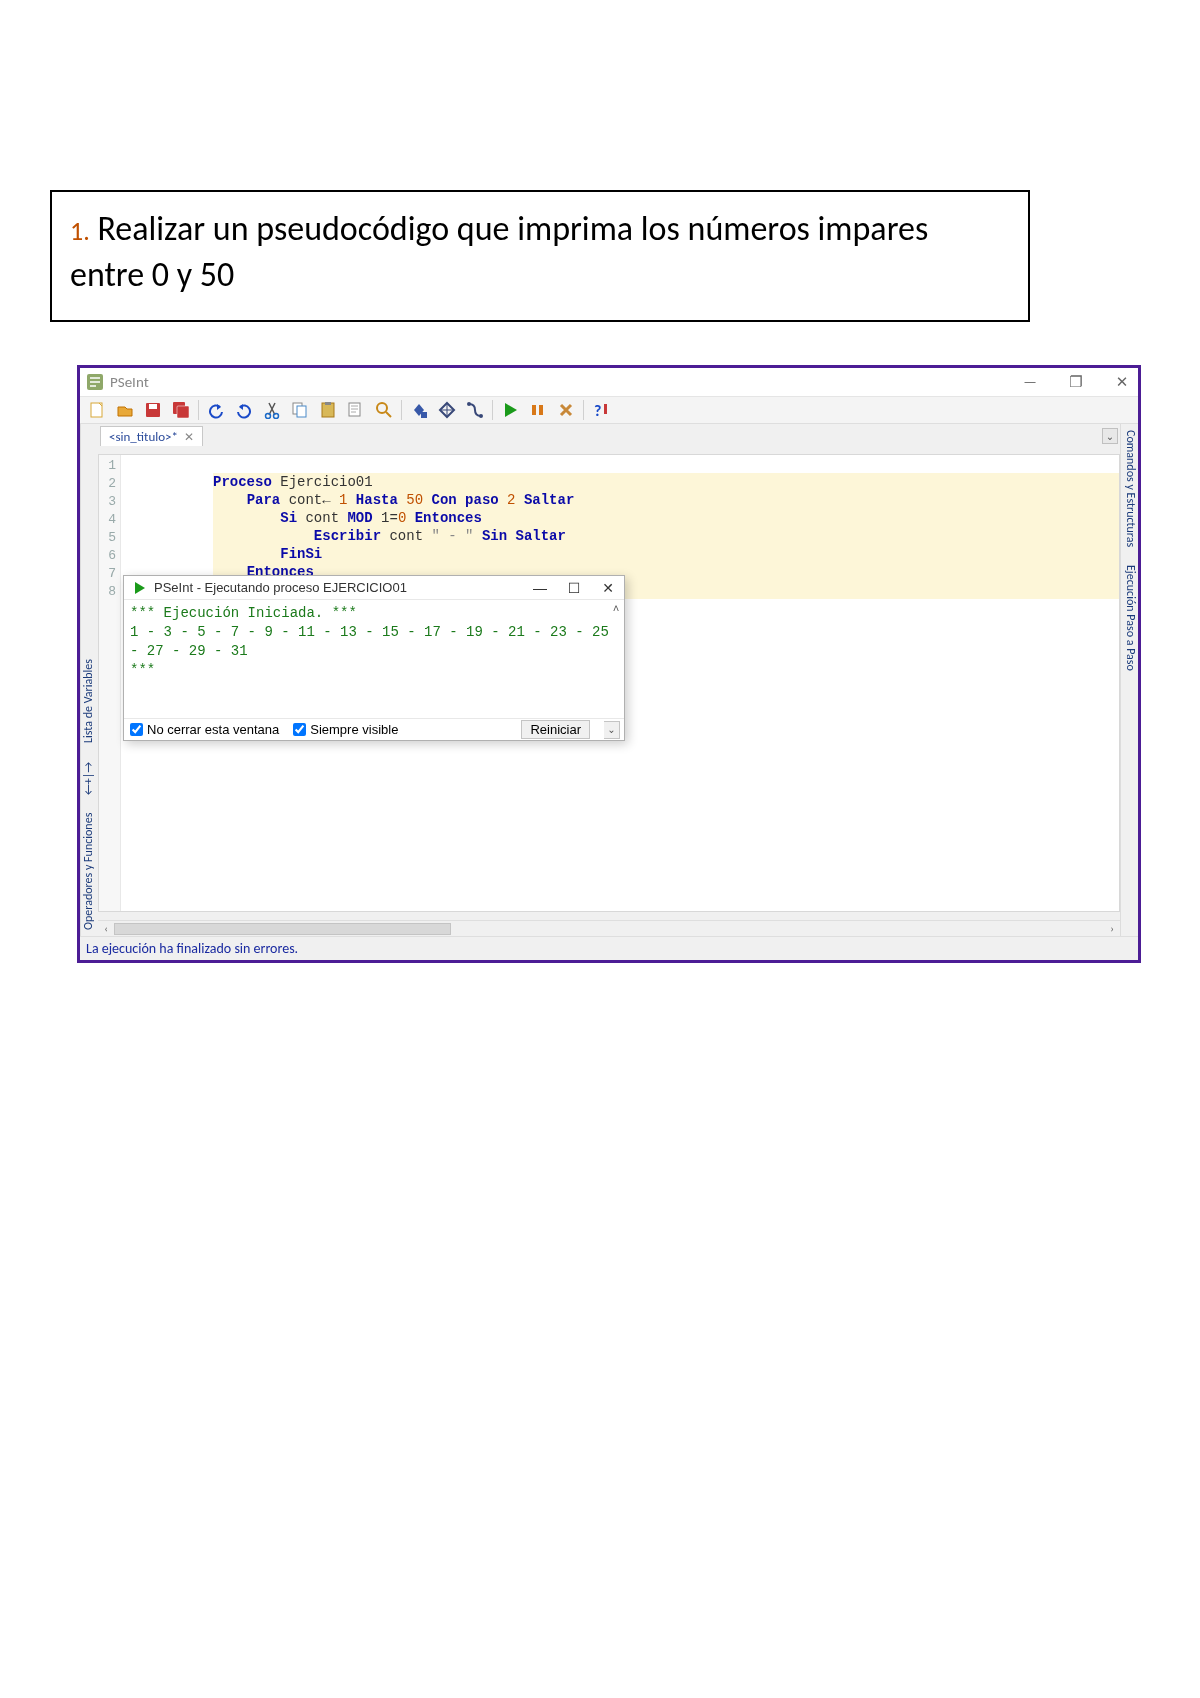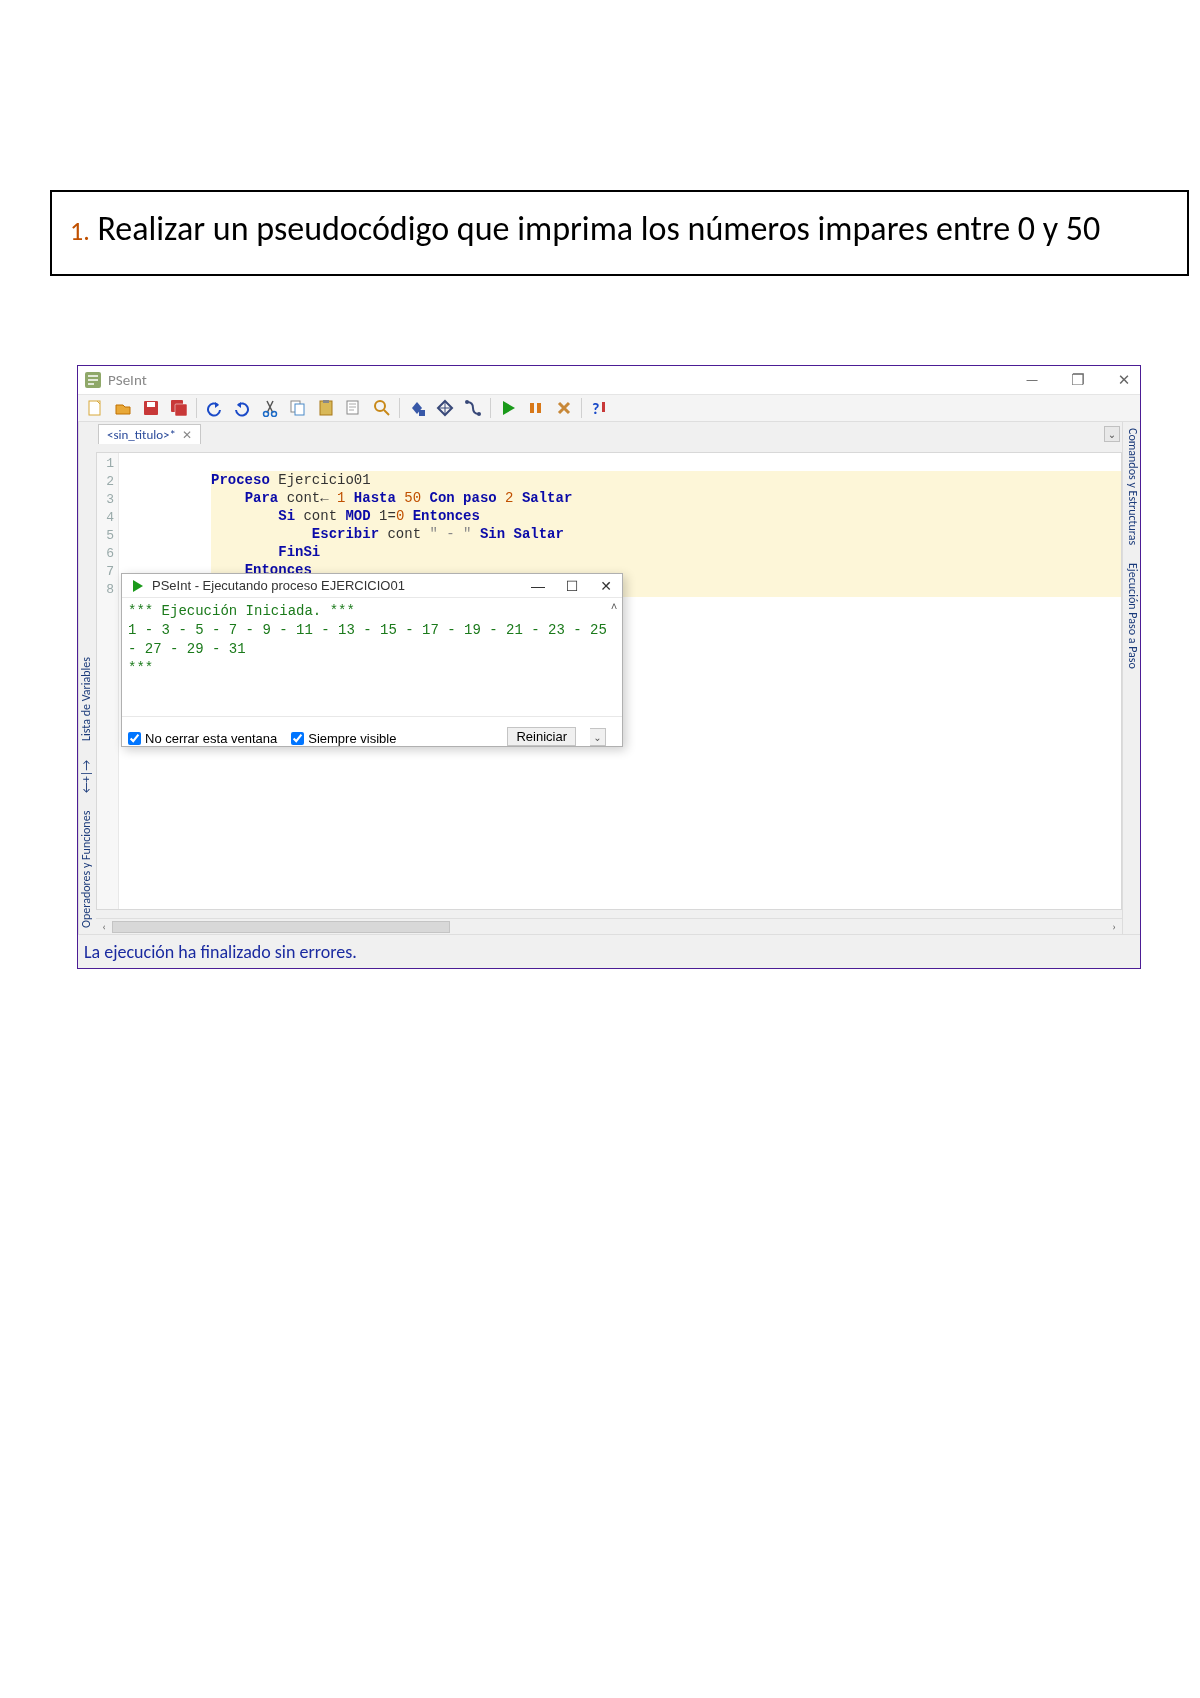--- a/index.html
+++ b/index.html
@@ -9,38 +9,38 @@
     height: 1698px;
     font-family: "Segoe UI", Calibri, Arial, sans-serif;
     position: relative;
   }
 
   
   .exercise-box {
     position: absolute;
     left: 50px;
     top: 190px;
-    width: 1139px;
+    width: 980px;
     border: 2px solid #000;
     padding: 14px 18px 22px 18px;
     font-size: 34px;
     line-height: 1.35;
   }
   .exercise-box .num {
     font-size: 26px;
   }
 
   
   .app-window {
     position: absolute;
     left: 77px;
     top: 365px;
     width: 1064px;
     background: #0369a1;
-    border: 1px solid #4c1d95;
+    border: 3px solid #4c1d95;
     font-size: 15px;
   }
 
   
   .titlebar {
     height: 28px;
     background: #ffffff;
     display: flex;
     align-items: center;
     padding: 0 4px 0 6px;
@@ -245,25 +245,25 @@
   }
   .execwin .xbody .scrollup {
     position: absolute;
     right: 2px; top: 2px;
     width: 12px; height: 14px;
     font-size: 11px;
     color: #555;
     text-align: center;
   }
   .execwin .xfoot {
-    height: 30px;
+    height: 22px;
     border-top: 1px solid #e8e8e8;
     display: flex;
-    align-items: flex-end;
-    padding: 0 16px 0 6px;
+    align-items: center;
+    padding: 0 4px 0 6px;
     font-family: "Segoe UI", Arial, sans-serif;
     font-size: 13px;
     gap: 14px;
   }
   .execwin .xfoot label { display: flex; align-items: center; gap: 4px; }
   .execwin .xfoot input[type=checkbox]{ width:13px; height:13px; }
   .execwin .xfoot .sp { flex: 1; }
   .execwin .xfoot button {
     font-family: inherit;
     font-size: 13px;
@@ -295,26 +295,26 @@
   .hscroll .track {
     flex: 1; height: 14px; background:#f0f0f0; position:relative;
   }
   .hscroll .thumb {
     position:absolute; left:0; top:1px; height:12px; width:34%;
     background:#d8d8d8; border:1px solid #c4c4c4;
   }
 
   
   .statusbar {
-    height: 34px;
+    height: 24px;
     background: #f0f0f0;
     display: flex;
     align-items: center;
     padding: 0 6px;
-    font-size: 18px;
+    font-size: 14px;
     color: #1a2aa0;
     border-top: 1px solid #dedede;
   }
 </style>
 </head>
 <body>
 
 <div class="exercise-box">
   <span class="num">1.</span>
   <span>Realizar un pseudocódigo que imprima los números impares entre 0 y 50</span>

